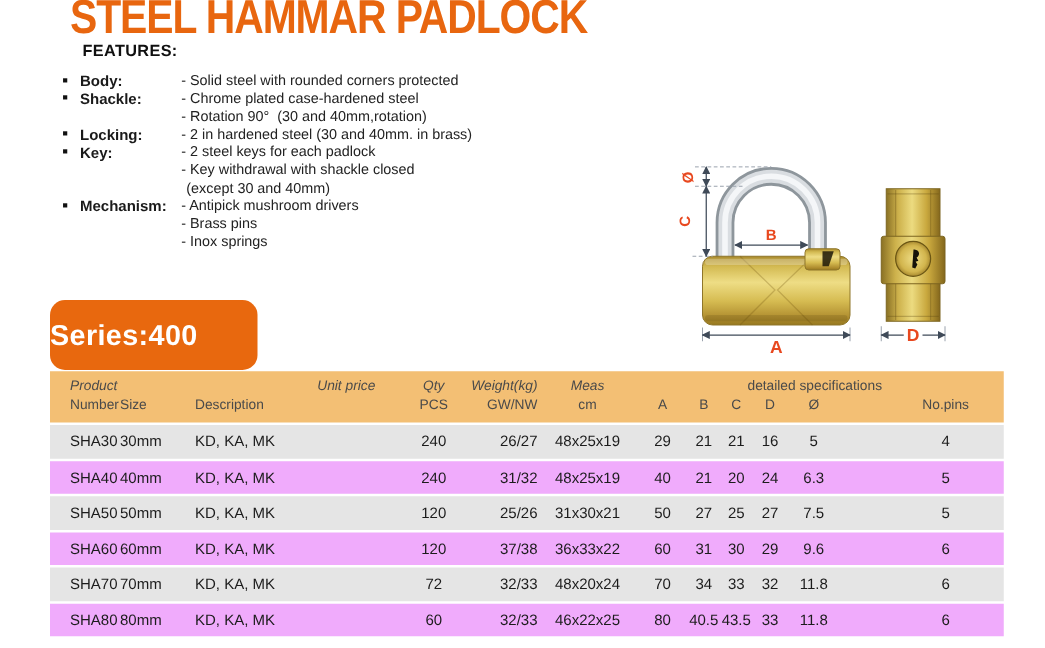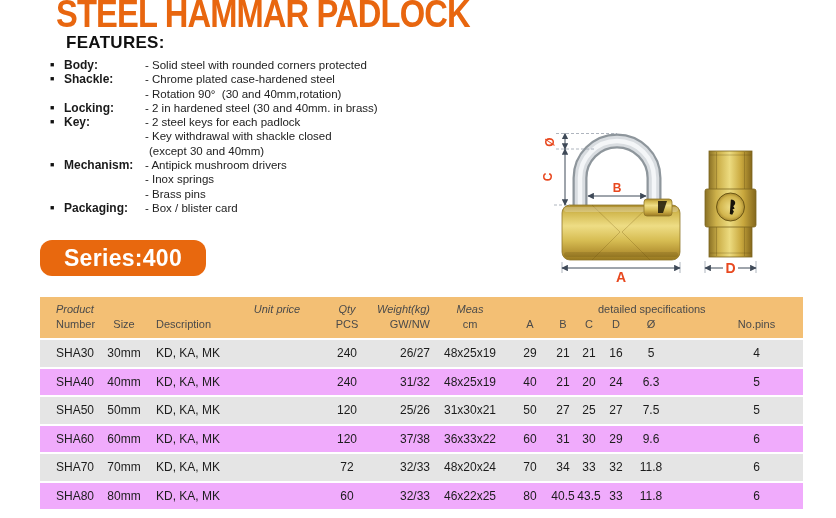--- a/index.html
+++ b/index.html
@@ -1,50 +1,50 @@
 <!DOCTYPE html>
 <html><head>
 <meta charset="utf-8">
 <style>
   html,body{margin:0;padding:0;background:#fff;font-family:"Liberation Sans",sans-serif;}
   .page{position:relative;width:836px;height:518px;background:#fff;overflow:hidden;}
 
   .title{position:absolute;left:56px;top:-7px;margin:0;font-size:38px;font-weight:bold;
          letter-spacing:-1px;color:#e8660f;transform:scaleX(.86);transform-origin:left top;white-space:nowrap;}
 
-  .features-head{position:absolute;left:66px;top:33px;font-size:17px;font-weight:bold;color:#101010;letter-spacing:.3px;}
+  .features-head{position:absolute;left:66px;top:33px;font-size:13px;font-weight:bold;color:#101010;letter-spacing:.3px;}
   .features{position:absolute;left:50px;top:58px;}
   .frow{display:flex;height:14.3px;line-height:14.3px;font-size:11.5px;color:#222;}
   .fb{width:14px;font-size:7px;color:#111;display:flex;align-items:center;}
   .fl{width:81px;font-weight:bold;font-size:12px;color:#1a1a1a;}
   .ft{white-space:pre;}
   .ft.indent{padding-left:4px;}
 
-  .badge{position:absolute;left:40px;top:240px;width:166px;height:36px;background:#e8680e;
-         border-radius:12px;display:flex;align-items:center;justify-content:center;}
+  .badge{position:absolute;left:40px;top:240px;width:166px;height:56px;background:#e8680e;
+         border-radius:12px;display:flex;align-items:center;justify-content:flex-start;}
   .badge span{color:#fff;font-weight:bold;font-size:23px;letter-spacing:.3px;}
 
   .diagram{position:absolute;left:540px;top:115px;}
   .dim{stroke:#3f4a58;stroke-width:1;}
   .ext{stroke:#9aa2ad;stroke-width:.8;}
   .dlab{fill:#e8481f;font-weight:bold;font-size:12px;}
   .dlab.big{font-size:14px;}
 
   .spec{position:absolute;left:40px;top:297px;width:763px;}
   .thead{position:relative;height:41px;background:#f3bf74;color:#4a4a4a;font-size:11px;}
   .hrow{display:flex;position:absolute;left:0;width:100%;}
   .hrow1{top:6px;font-style:italic;}
   .hrow2{top:21px;}
   .group-label{position:absolute;left:558px;top:6px;font-size:11px;color:#4a4a4a;}
   .trow{display:flex;height:26.5px;line-height:26.5px;font-size:12px;color:#1c1c1c;margin-top:2px;}
   .trow.cream{background:#e5e5e5;}
   .trow.orange{background:#f0abfc;}
   .hcell,.tcell{box-sizing:border-box;flex:none;overflow:hidden;white-space:nowrap;}
   .c0{width:56px;padding-left:16px;text-align:left;}
-  .c1{width:56px;text-align:center;}
+  .c1{width:56px;text-align:left;}
   .c2{width:80px;padding-left:4px;text-align:left;}
   .c3{width:90px;text-align:center;}
   .c4{width:50px;text-align:center;}
   .c5{width:58px;text-align:right;}
   .c6{width:80px;text-align:center;}
   .c7{width:40px;text-align:center;}
   .c8{width:26px;text-align:center;}
   .c9{width:26px;text-align:center;}
   .c10{width:28px;text-align:center;}
   .c11{width:42px;text-align:center;}
@@ -95,31 +95,26 @@
         <span class="ft indent">(except 30 and 40mm)</span>
       </div>
     <div class="frow">
         <span class="fb">■</span>
         <span class="fl">Mechanism:</span>
         <span class="ft">- Antipick mushroom drivers</span>
       </div>
     <div class="frow">
         <span class="fb"></span>
         <span class="fl"></span>
+        <span class="ft">- Brass pins</span>
+      </div>
+    <div class="frow">
+        <span class="fb"></span>
+        <span class="fl"></span>
         <span class="ft">- Inox springs</span>
-      </div>
-    <div class="frow">
-        <span class="fb"></span>
-        <span class="fl"></span>
-        <span class="ft">- Brass pins</span>
-      </div>
-    <div class="frow">
-        <span class="fb">■</span>
-        <span class="fl">Packaging:</span>
-        <span class="ft">- Box / blister card</span>
       </div>
   </div>
 
   <div class="badge">
     <span>Series:400</span>
   </div>
 
   <svg class="diagram" width="262" height="175" viewBox="0 0 262 175">
     <defs>
       <linearGradient id="gold" x1="0" y1="0" x2="0" y2="1">

